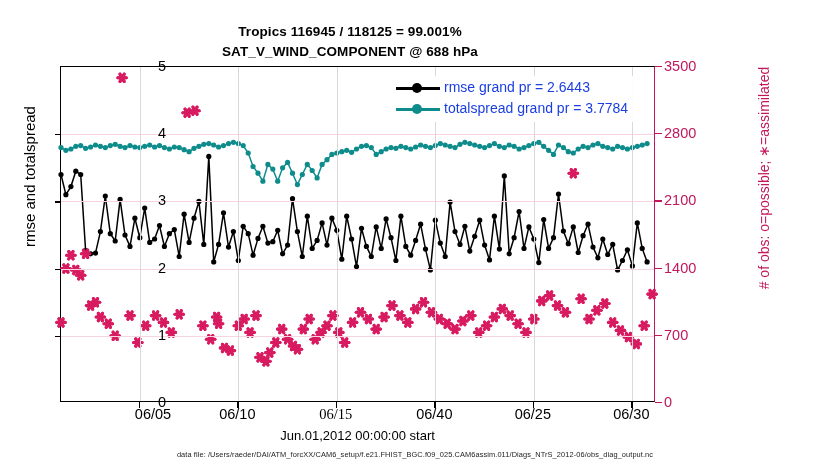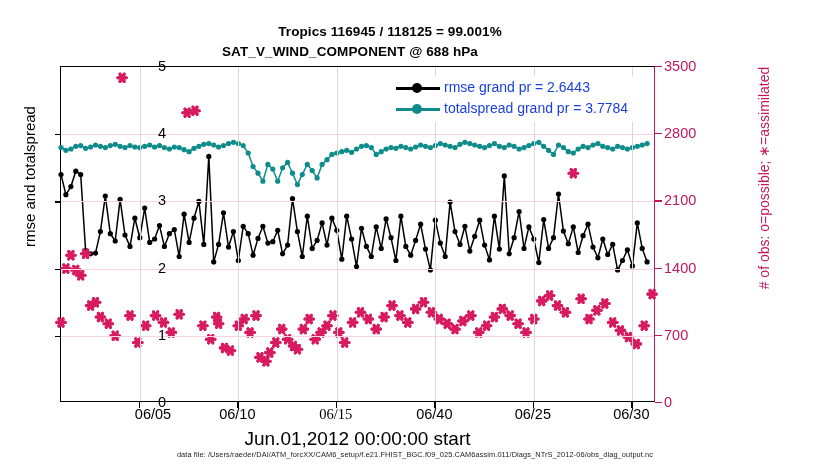--- a/index.html
+++ b/index.html
@@ -2,21 +2,21 @@
 <html><head>
 <meta charset="utf-8">
 <style>
   html,body{margin:0;padding:0;background:#ffffff;}
   body{width:830px;height:470px;overflow:hidden;
        font-family:"Liberation Sans","DejaVu Sans",sans-serif;}
   #root{position:relative;width:830px;height:470px;}
 
   .ttl{position:absolute;left:0;width:700px;text-align:center;
        font-weight:bold;font-size:13.5px;color:#000;letter-spacing:.1px;}
-  #title1{top:24px;padding-left:40px;}
+  #title1{top:24px;}
   #title2{top:44px;}
 
   #plot{position:absolute;left:60px;top:66px;width:595px;height:336px;
         border:1.3px solid #000;box-sizing:border-box;background:#fff;}
   #plot.rightborder{border-right:1.3px solid #C2185B;}
 
   .gl{position:absolute;left:0;width:100%;height:1px;background:#f6d5e0;}
   .gv{position:absolute;top:0;height:100%;width:1px;background:#d9d9d9;}
 
   .ytick{position:absolute;right:664px;width:40px;text-align:right;
@@ -30,21 +30,21 @@
          font-size:14.5px;color:#000;}
   .xtickmark{position:absolute;top:402px;width:1.3px;height:6px;background:#000;}
 
   #ylabel{position:absolute;left:-101px;top:168px;width:260px;
           text-align:center;font-size:15px;color:#000;
           transform:rotate(-90deg);}
   #y2label{position:absolute;left:604px;top:170px;width:320px;
            text-align:center;font-size:14px;color:#C2185B;
            transform:rotate(-90deg);}
   #xlabel{position:absolute;left:60px;top:428px;width:595px;
-          text-align:center;font-size:19px;color:#000;}
+          text-align:center;font-size:13px;color:#000;}
 
   #footer{position:absolute;left:0;top:450px;width:830px;text-align:center;
           font-size:7.4px;color:#222;letter-spacing:.1px;}
 
   #legend{position:absolute;left:390px;top:76px;width:264px;height:46px;
           background:rgba(255,255,255,.93);}
   .lgrow{position:absolute;left:6px;height:21px;line-height:21px;
          white-space:nowrap;font-size:14px;color:#1a3fe0;}
   #lgrow1{top:1px;} #lgrow2{top:22px;}
   .lgtxt{position:absolute;left:48px;}

